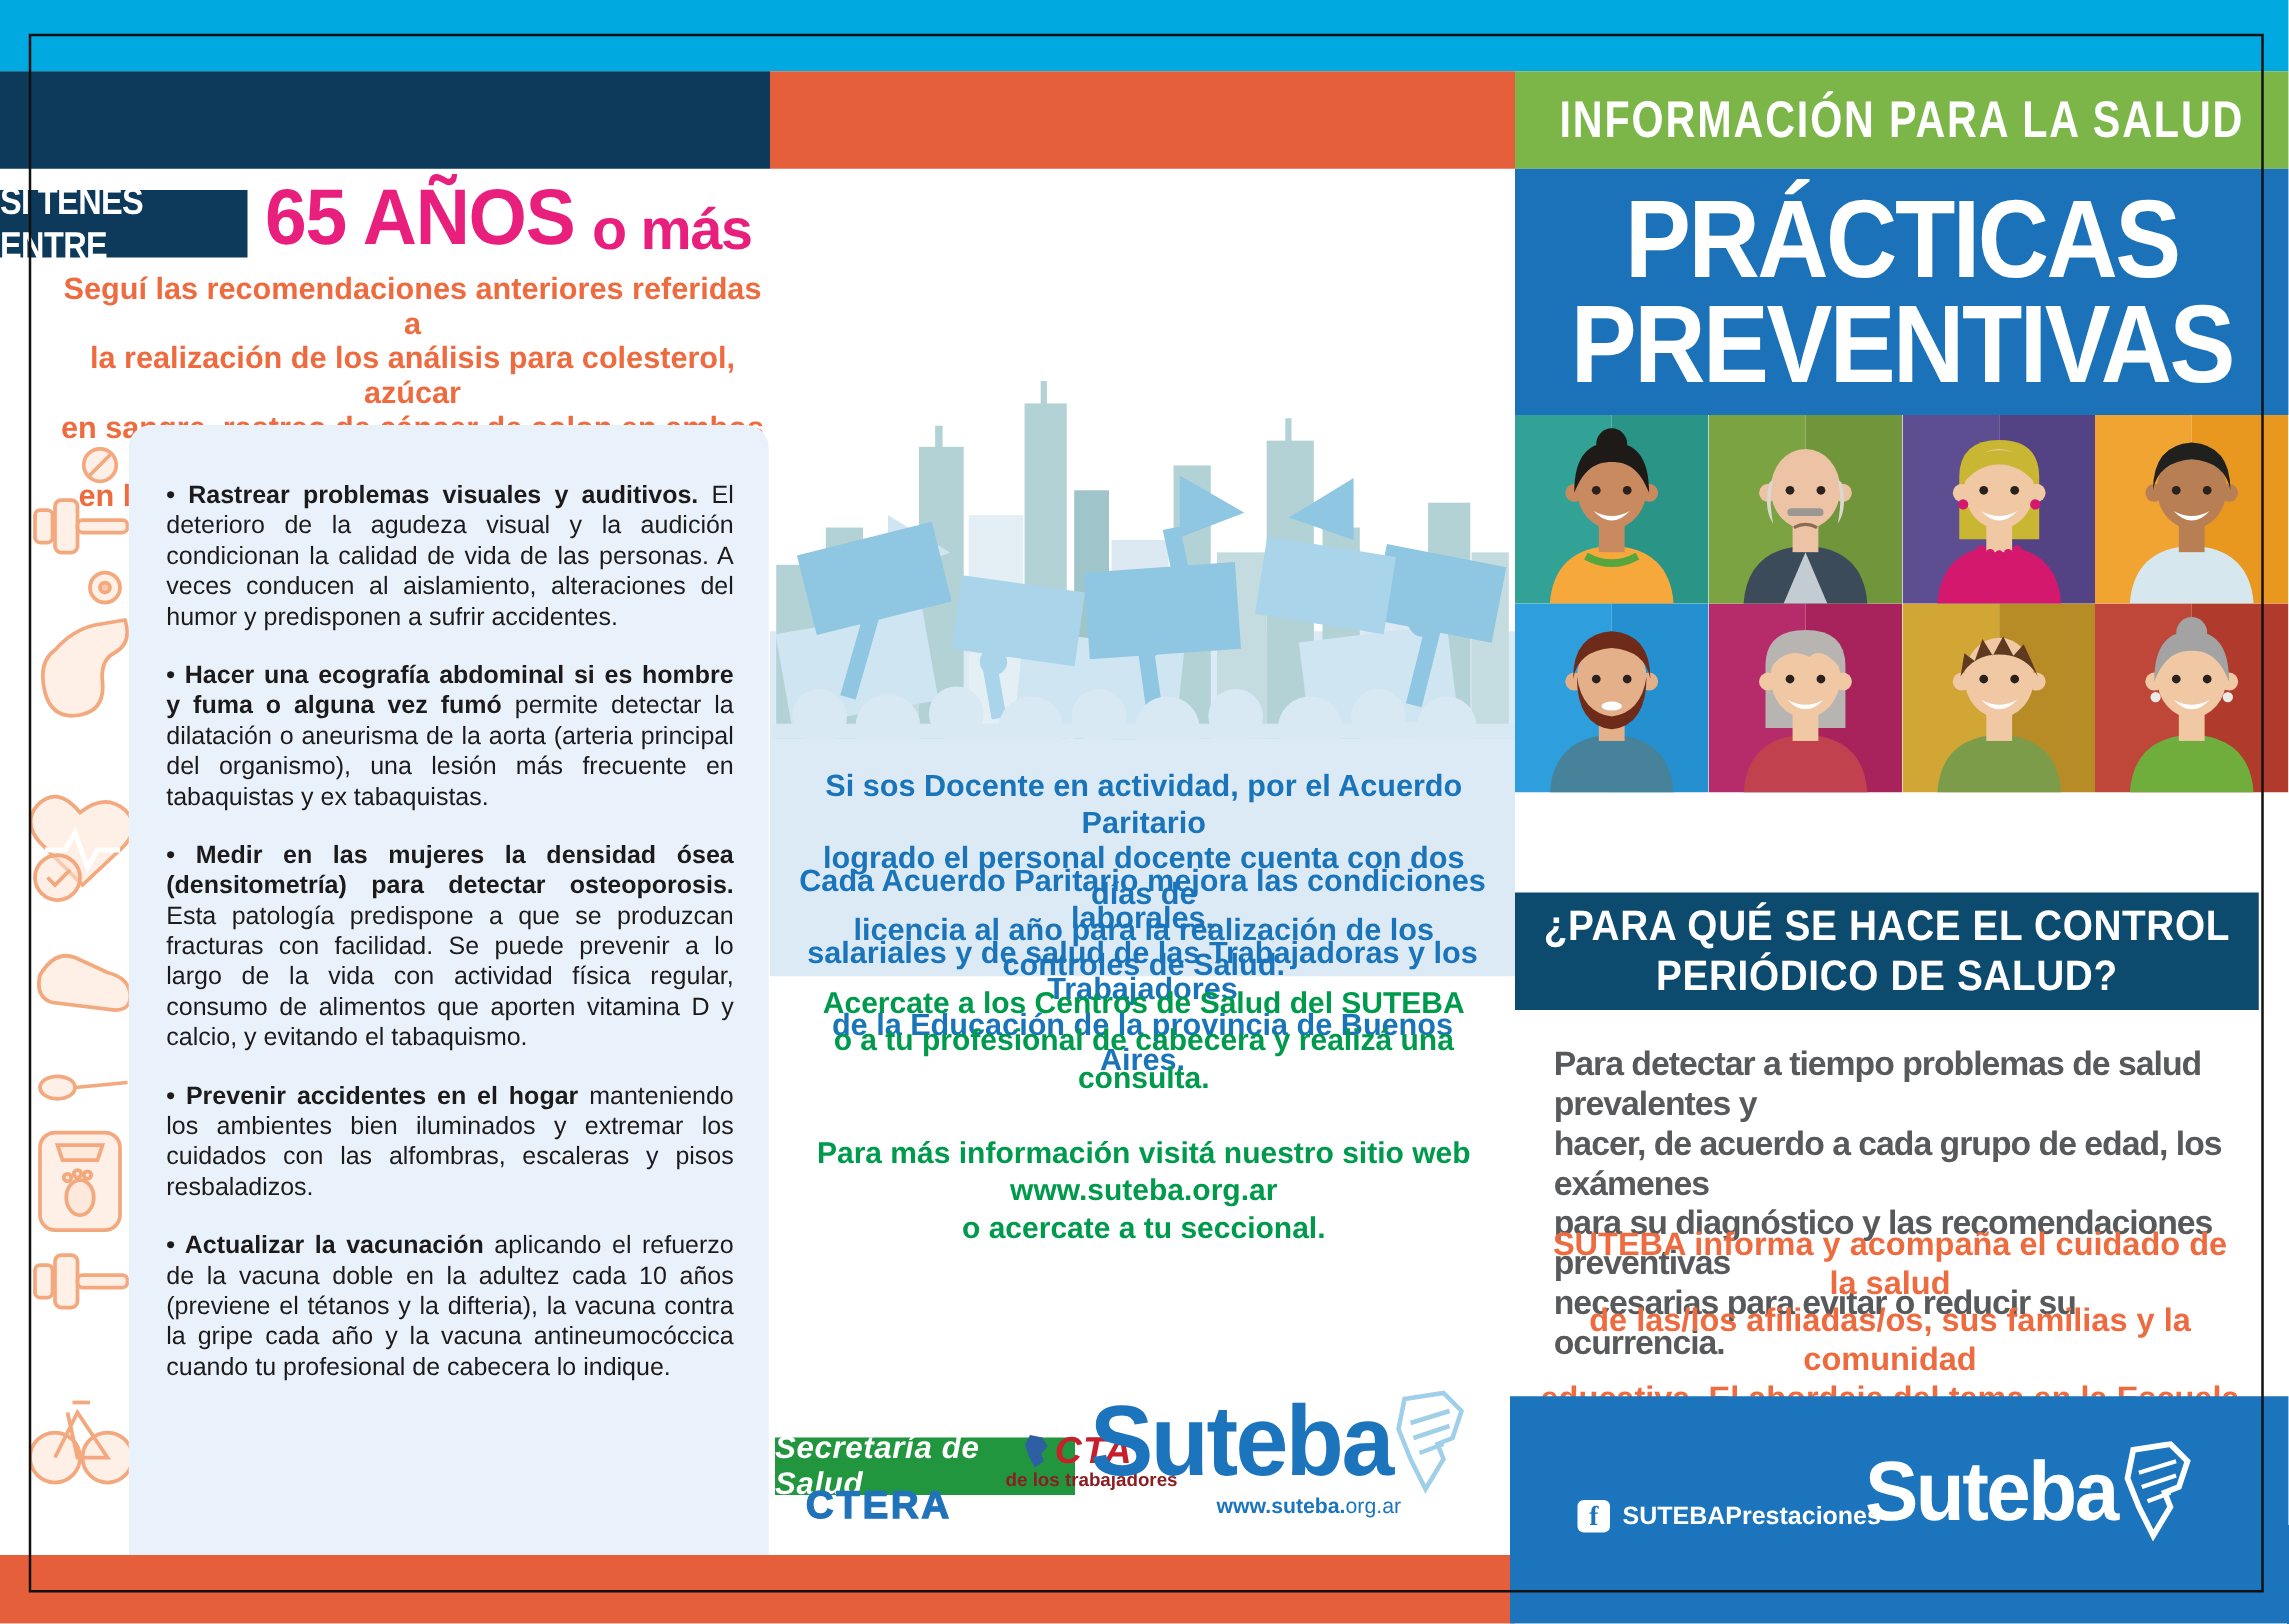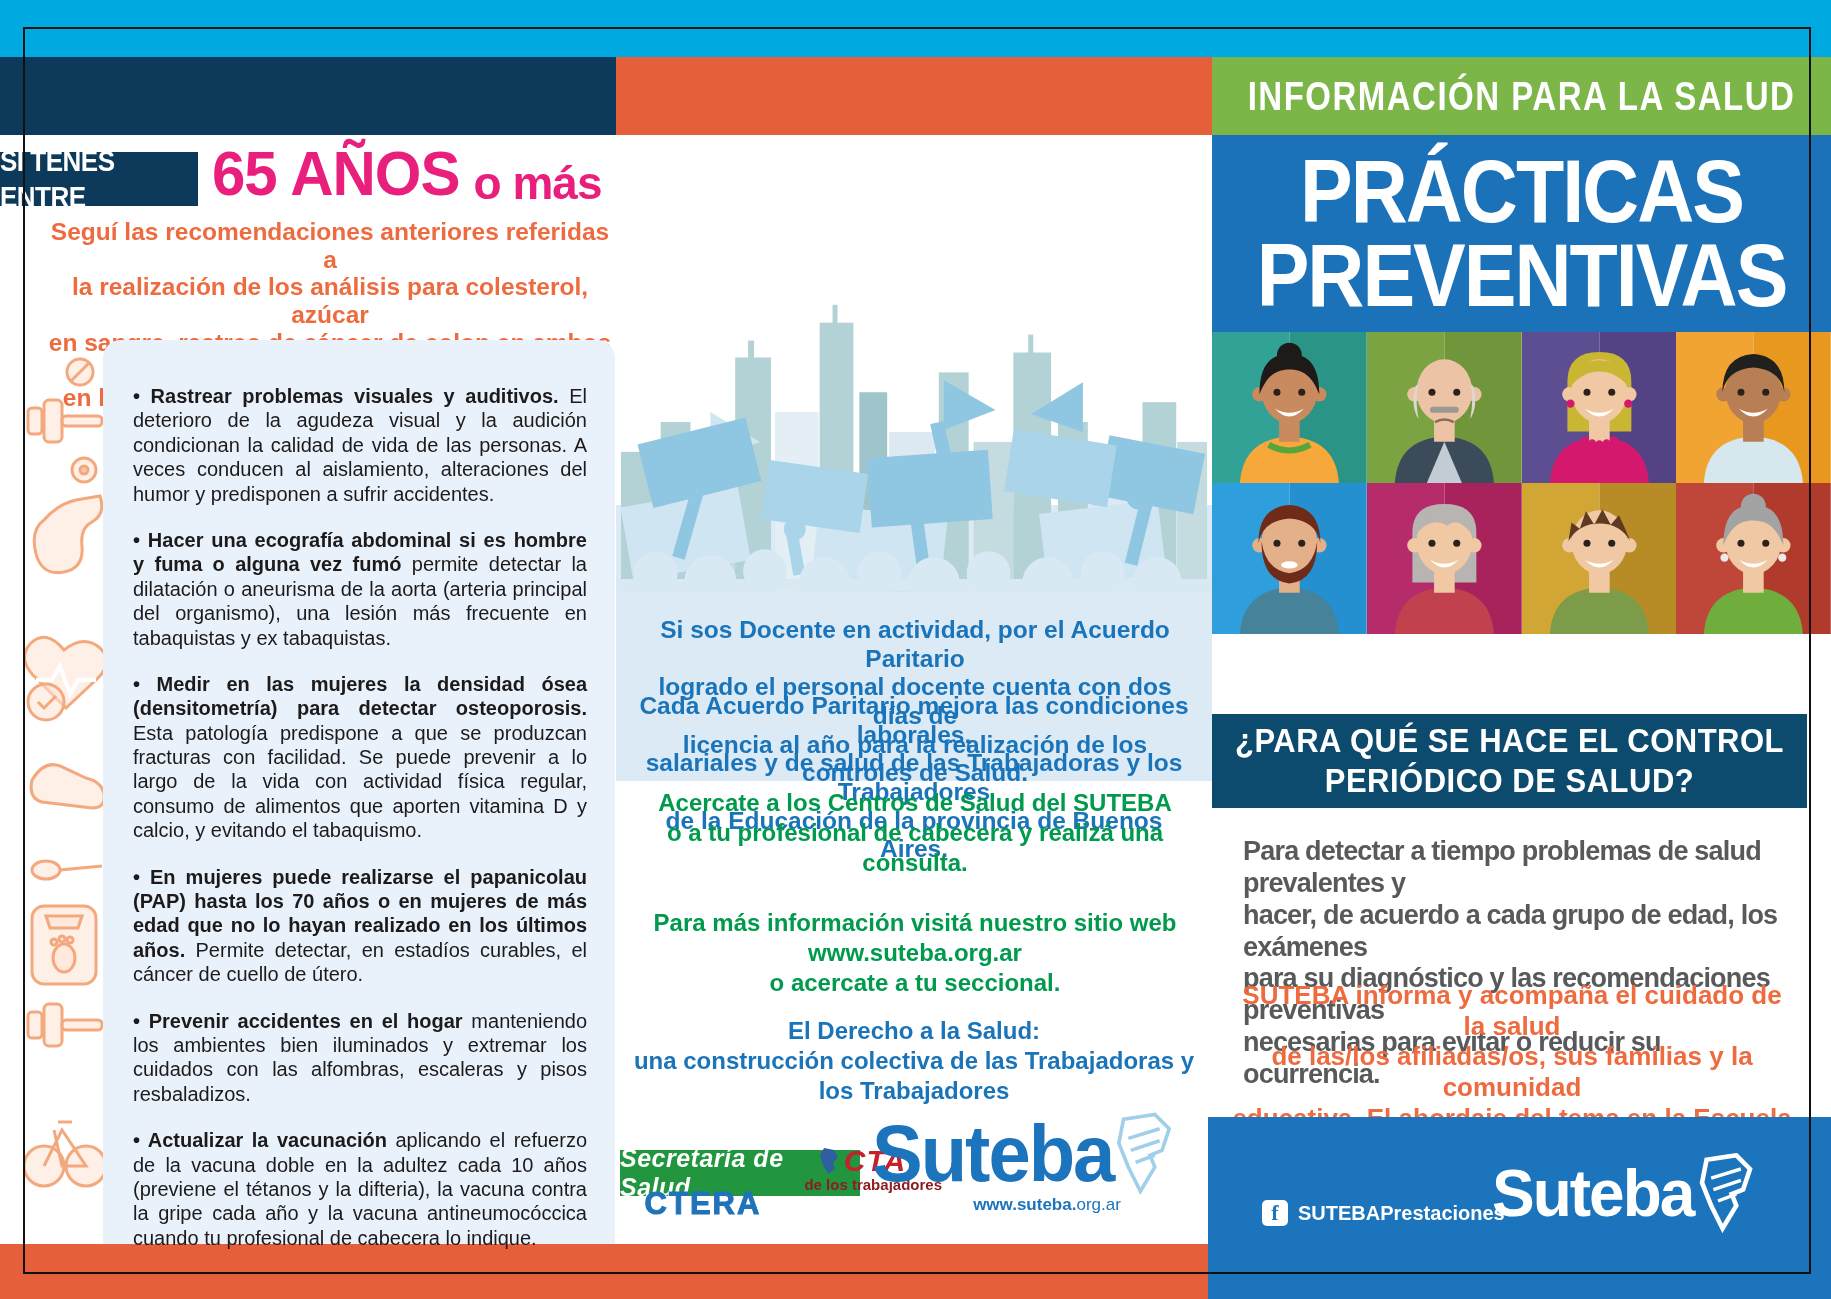--- a/index.html
+++ b/index.html
@@ -142,21 +142,20 @@
     <circle cx="20" cy="816" r="20"></circle>
       <circle cx="62" cy="816" r="20"></circle>
     <polyline points="20,816 38,780 62,816 38,816 30,780" fill="none"></polyline>
     <line x1="34" y1="772" x2="48" y2="772"></line>
   </svg>
 
   <div class="abs bullet-box" id="bulletBox">
       <p><b>Rastrear problemas visuales y auditivos.</b><span> El deterioro de la agudeza visual y la audición condicionan la calidad de vida de las personas. A veces conducen al aislamiento, alteraciones del humor y predisponen a sufrir accidentes.</span></p>
       <p><b>Hacer una ecografía abdominal si es hombre y fuma o alguna vez fumó</b><span> permite detectar la dilatación o aneurisma de la aorta (arteria principal del organismo), una lesión más frecuente en tabaquistas y ex tabaquistas.</span></p>
       <p><b>Medir en las mujeres la densidad ósea (densitometría) para detectar osteoporosis.</b><span> Esta patología predispone a que se produzcan fracturas con facilidad. Se puede prevenir a lo largo de la vida con actividad física regular, consumo de alimentos que aporten vitamina D y calcio, y evitando el tabaquismo.</span></p>
-      <p><b>En mujeres puede realizarse el papanicolau (PAP) hasta los 70 años o en mujeres de más edad que no lo hayan realizado en los últimos años.</b><span> Permite detectar, en estadíos curables, el cáncer de cuello de útero.</span></p>
       <p><b>Prevenir accidentes en el hogar</b><span> manteniendo los ambientes bien iluminados y extremar los cuidados con las alfombras, escaleras y pisos resbaladizos.</span></p>
       <p><b>Actualizar la vacunación</b><span> aplicando el refuerzo de la vacuna doble en la adultez cada 10 años (previene el tétanos y la difteria), la vacuna contra la gripe cada año y la vacuna antineumocóccica cuando tu profesional de cabecera lo indique.</span></p>
     </div>
 
   <div class="abs mid-paleband"></div>
 
   <svg class="abs crowd" viewBox="0 0 600 330">
     <g fill="#b3d2d6">
       <rect x="5" y="190" width="34" height="140"></rect>
         <rect x="45" y="160" width="30" height="170"></rect>
@@ -223,22 +222,20 @@
 logrado el personal docente cuenta con dos días de
 licencia al año para la realización de los controles de Salud.</div>
   <div class="abs mid-blue mid-p2 pre">Cada Acuerdo Paritario mejora las condiciones laborales,
 salariales y de salud de las Trabajadoras y los Trabajadores
 de la Educación de la provincia de Buenos Aires.</div>
   <div class="abs mid-green mid-g1 pre">Acercate a los Centros de Salud del SUTEBA
 o a tu profesional de cabecera y realizá una consulta.</div>
   <div class="abs mid-green mid-g2 pre">Para más información visitá nuestro sitio web
 www.suteba.org.ar
 o acercate a tu seccional.</div>
-  <div class="abs mid-derecho pre">El Derecho a la Salud:
-una construcción colectiva de las Trabajadoras y los Trabajadores</div>
 
   <div class="abs secretaria">
     <span>Secretaría de Salud</span>
   </div>
   <div class="abs ctera">CTERA</div>
   <div class="abs cta">
     <div class="row">
       <svg width="22" height="28" viewBox="0 0 22 28">
         <path d="M6 1 L16 3 L20 10 L15 16 L17 22 L10 27 L5 18 L2 9 Z" fill="#2e5fa3"></path>
       </svg>

